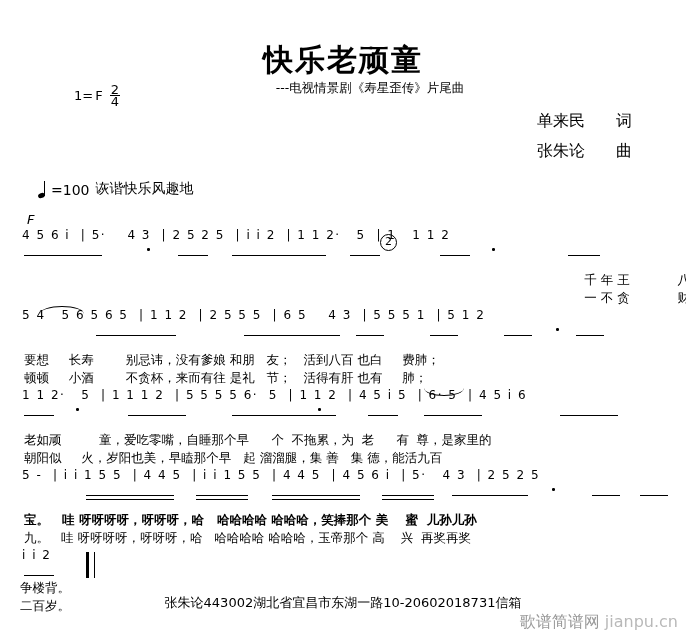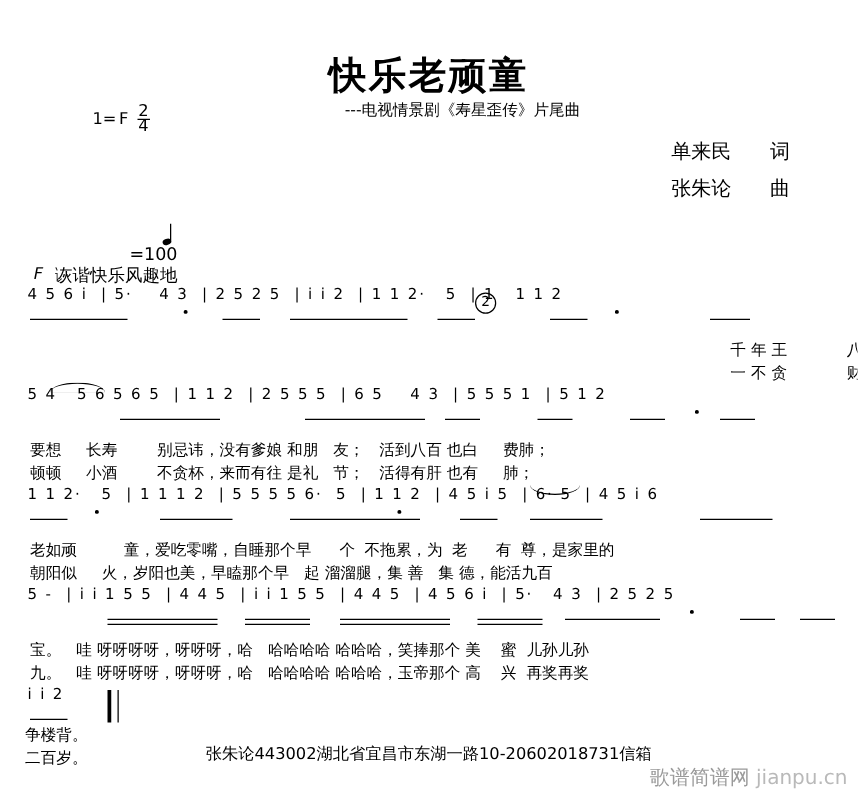--- a/index.html
+++ b/index.html
@@ -45,21 +45,21 @@
     display:inline-block;text-align:center;margin-left:7px;
     line-height:11px;font-size:13px;
   }
   .keysig .frac .num{display:block;border-bottom:1px solid #000;padding:0 1px;}
   .keysig .frac .den{display:block;padding:0 1px;}
 
   
   .tempo{
     position:absolute;left:38px;top:180px;
     font-size:14px;
-    display:flex;align-items:flex-end;flex-direction:column;
+    display:flex;align-items:flex-end;
   }
   .tempo .note{
     position:relative;display:inline-block;width:10px;height:16px;margin-right:2px;
   }
   .tempo .note .head{
     position:absolute;left:0;bottom:0;width:7px;height:5px;background:#000;
     border-radius:50%;transform:rotate(-20deg);
   }
   .tempo .note .stem{
     position:absolute;left:6px;bottom:2px;width:1.4px;height:15px;background:#000;
@@ -205,21 +205,21 @@
     <div class="beam" style="left:196px;top:27px;width:52px;"></div>
     <div class="beam2" style="left:196px;top:31px;width:52px;"></div>
     <div class="beam" style="left:272px;top:27px;width:88px;"></div>
     <div class="beam2" style="left:272px;top:31px;width:88px;"></div>
     <div class="beam" style="left:382px;top:27px;width:52px;"></div>
     <div class="beam2" style="left:382px;top:31px;width:52px;"></div>
     <div class="beam" style="left:452px;top:27px;width:76px;"></div>
     <div class="beam" style="left:592px;top:27px;width:28px;"></div>
     <div class="beam" style="left:640px;top:27px;width:28px;"></div>
     <div class="dotmark" style="left:552px;top:20px;"></div>
-    <div class="lyr" style="top:44px;left:24px;">宝。   哇 呀呀呀呀，呀呀呀，哈   哈哈哈哈 哈哈哈，笑捧那个 美    蜜  儿孙儿孙</div>
+    <div class="lyr" style="top:44px;left:24px;font-weight:bold;">宝。   哇 呀呀呀呀，呀呀呀，哈   哈哈哈哈 哈哈哈，笑捧那个 美    蜜  儿孙儿孙</div>
     <div class="lyr2" style="top:62px;left:24px;">九。   哇 呀呀呀呀，呀呀呀，哈   哈哈哈哈 哈哈哈，玉帝那个 高    兴  再奖再奖</div>
   </div>
 
   <div class="sys" style="top:548px;height:48px">
     <div class="notes" style="letter-spacing:1.5px;">i i 2</div>
     <div class="beam" style="left:24px;top:27px;width:30px;"></div>
     <div class="repeat-bar" style="left:86px;top:4px;height:26px;"></div>
     <div class="repeat-thin" style="left:94px;top:4px;height:26px;"></div>
     <div class="lyr" style="top:32px;left:20px;">争楼背。</div>
     <div class="lyr2" style="top:50px;left:20px;">二百岁。</div>

